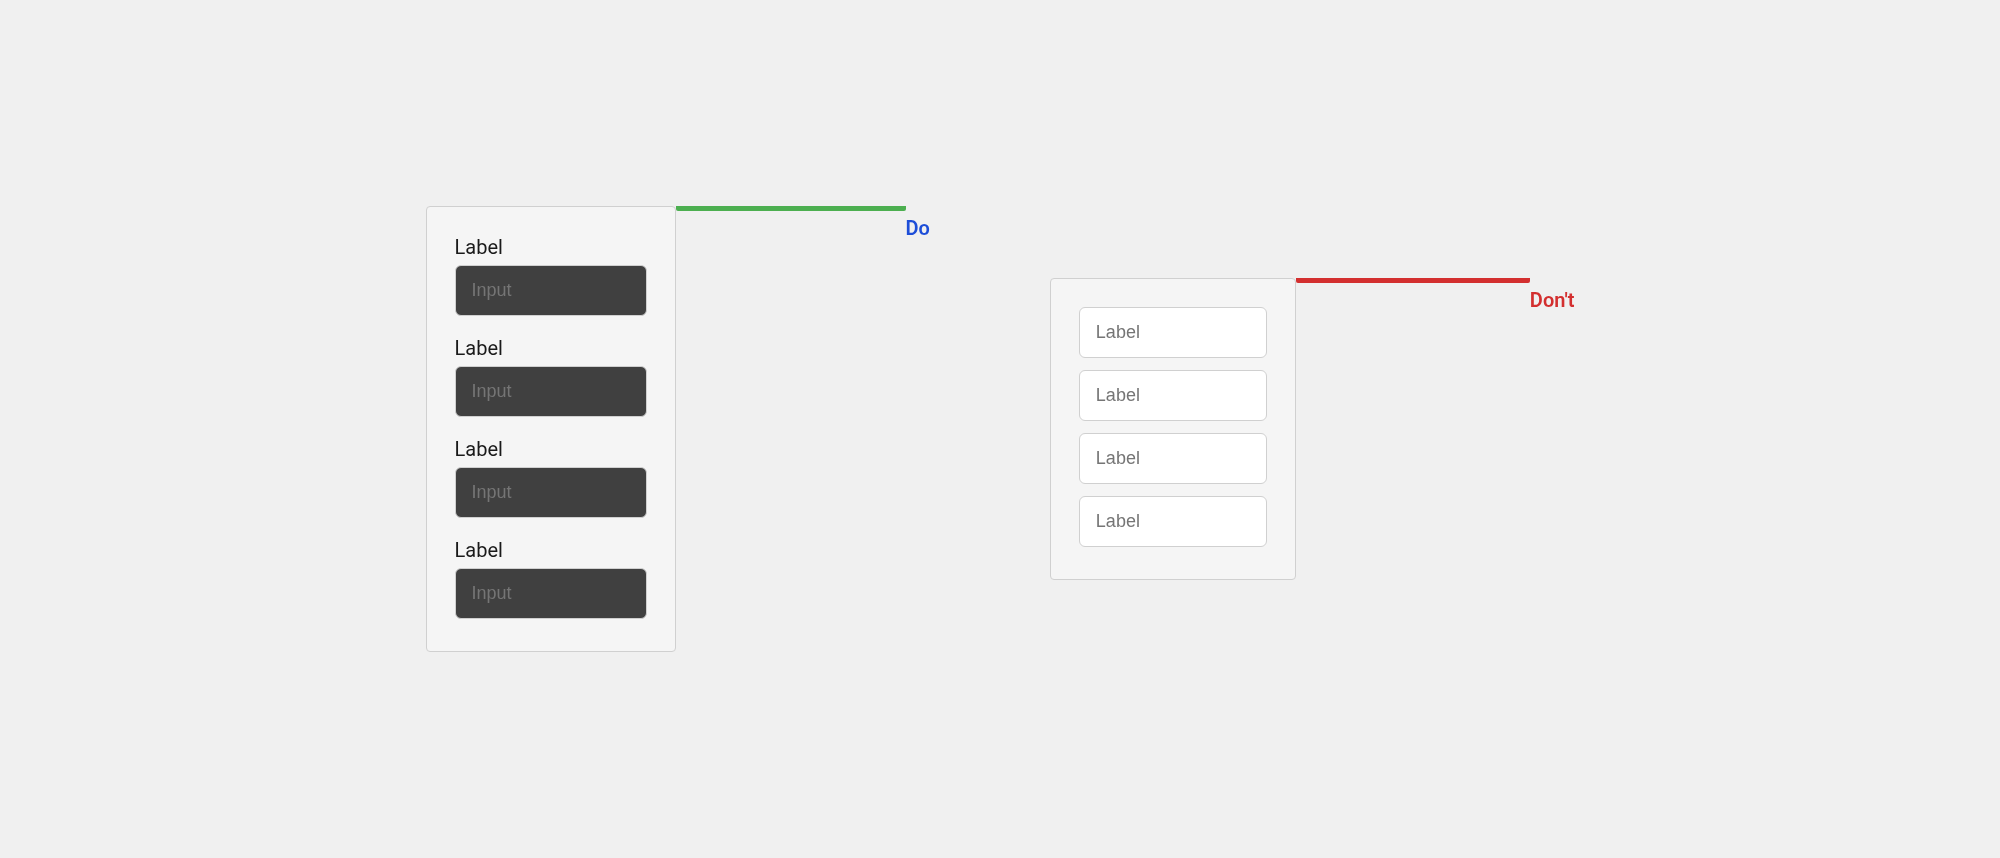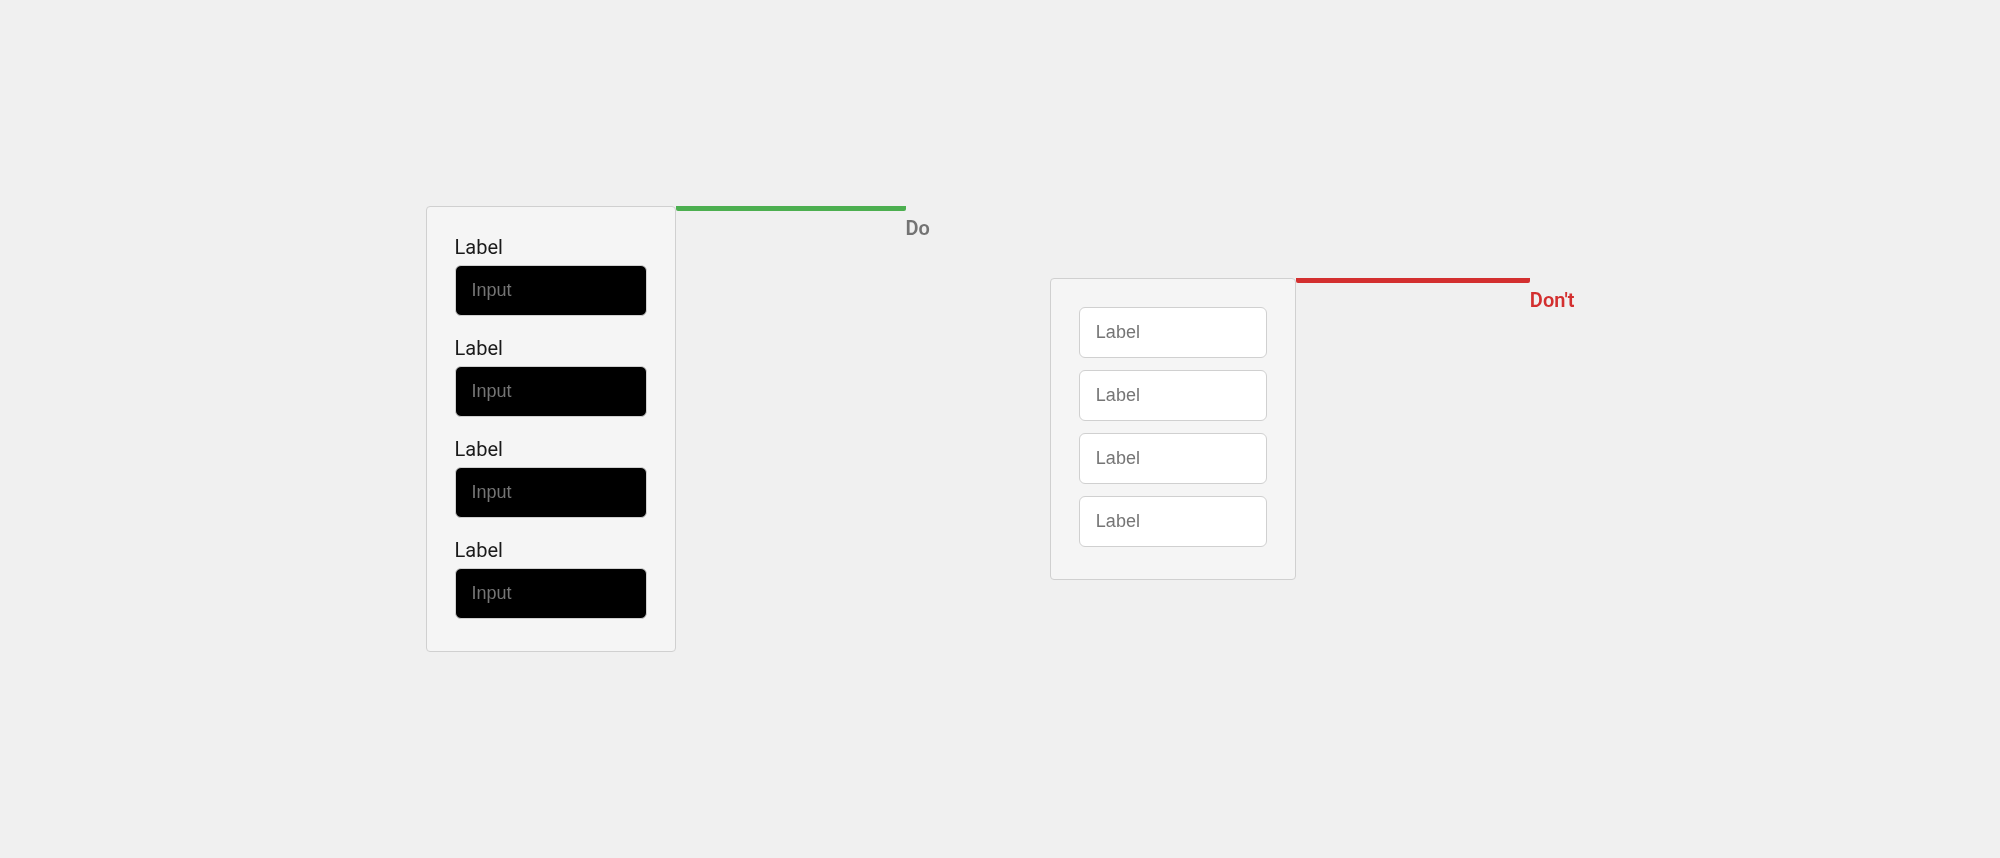--- a/index.html
+++ b/index.html
@@ -51,21 +51,21 @@
     }
 
     .field-label {
       font-size: 20px;
       font-weight: 400;
       color: #1a1a1a;
       margin-bottom: 6px;
     }
 
     .field-input {
-      background: #000000;
+      background: #404040;
       border: 1px solid #d0d0d0;
       border-radius: 6px;
       padding: 14px 16px;
       font-size: 18px;
       color: #aaaaaa;
       width: 100%;
       outline: none;
     }
 
     
@@ -105,21 +105,21 @@
       background-color: #d32f2f;
     }
 
     .bottom-label {
       font-size: 20px;
       font-weight: 600;
       margin-top: 10px;
     }
 
     .label-green {
-      color: #737373;
+      color: #1d4ed8;
     }
 
     .label-red {
       color: #d32f2f;
     }
   </style>
 </head>
 <body>
 
 <div class="example-container">

